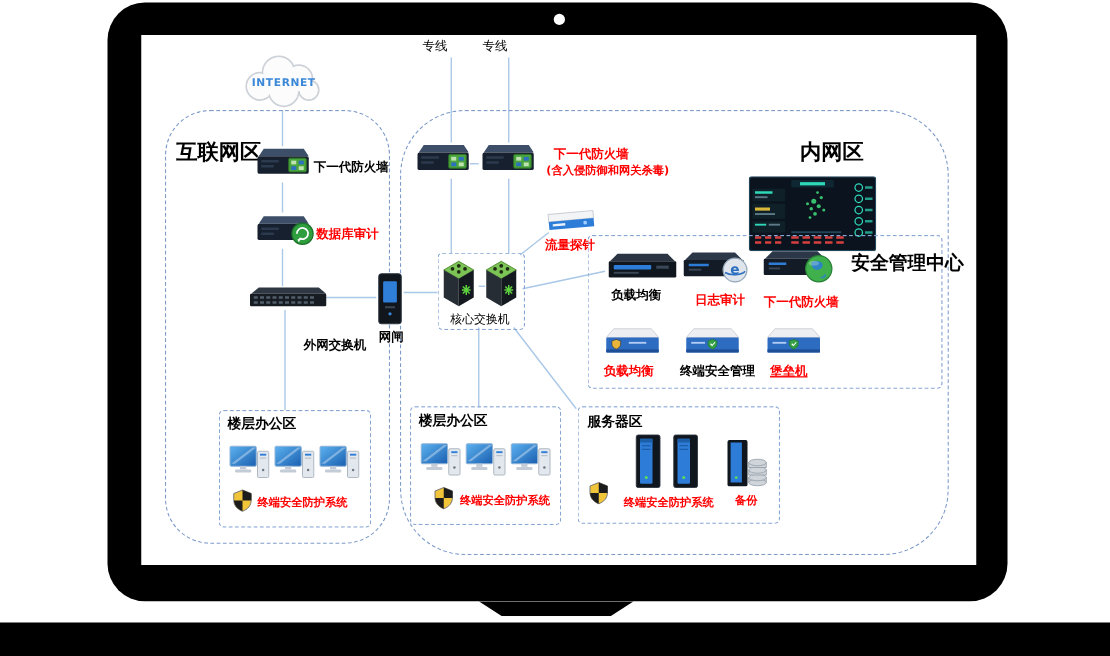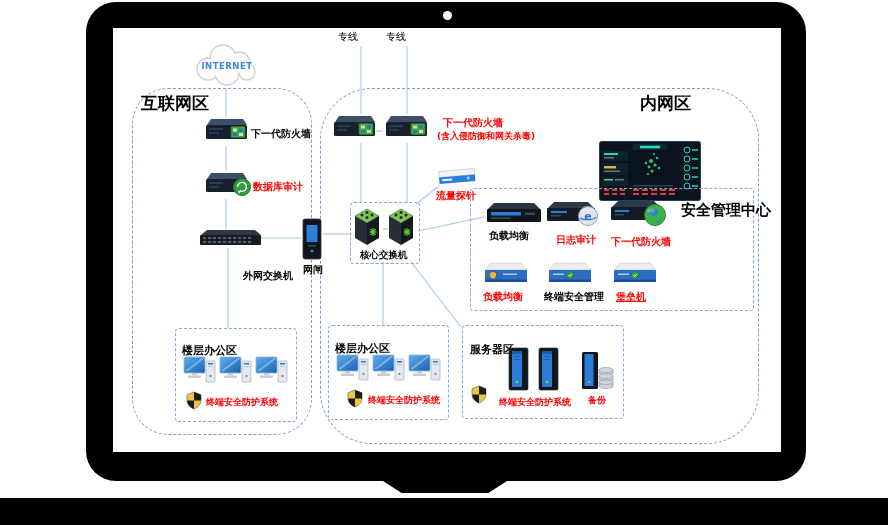--- a/index.html
+++ b/index.html
@@ -13,28 +13,28 @@
   .neck{position:absolute;left:383px;top:481px;width:124px;height:12px;background:#000;
         clip-path:polygon(0 0,100% 0,85% 100%,15% 100%);}
   .base{position:absolute;left:0;top:498px;width:888px;height:27px;background:#000;}
   
   .diagram{position:absolute;inset:0;}
   .lines{position:absolute;inset:0;pointer-events:none;}
   .zone{position:absolute;border:1px dashed #7f9cc9;}
   .zone.internet{left:132px;top:88px;width:178px;height:345px;border-radius:36px;}
   .zone.intranet{left:320px;top:88px;width:437px;height:354px;border-radius:52px;}
   .zbox{position:absolute;border:1px dashed #88a6d4;border-radius:4px;background:transparent;}
-  .zone-title{position:absolute;font-weight:bold;font-size:17px;color:#000;white-space:nowrap;}
-  .box-title{position:absolute;font-weight:bold;font-size:11px;color:#000;white-space:nowrap;margin-top:12px;}
+  .zone-title{position:absolute;font-weight:bold;font-size:17px;color:#000;white-space:nowrap;margin-top:18px;}
+  .box-title{position:absolute;font-weight:bold;font-size:11px;color:#000;white-space:nowrap;}
   .lbl{position:absolute;font-size:10px;font-weight:bold;color:#000;white-space:nowrap;}
   .lbl.red{color:#ff0000;}
   .lbl.sm{font-size:9px;}
   .lbl.u{text-decoration:underline;font-family:Liberation Serif, serif;}
   .dev{position:absolute;}
-  .core-label{position:absolute;left:360px;top:249px;width:68px;text-align:left;font-size:9.5px;font-weight:bold;color:#000;}
+  .core-label{position:absolute;left:350px;top:249px;width:68px;text-align:center;font-size:9.5px;font-weight:normal;color:#000;}
 </style>
 </head>
 <body>
 
 <div class="stage">
   <div class="monitor"></div>
   <div class="screen"></div>
   <div class="camera"></div>
   <div class="neck"></div>
   <div class="base"></div>

